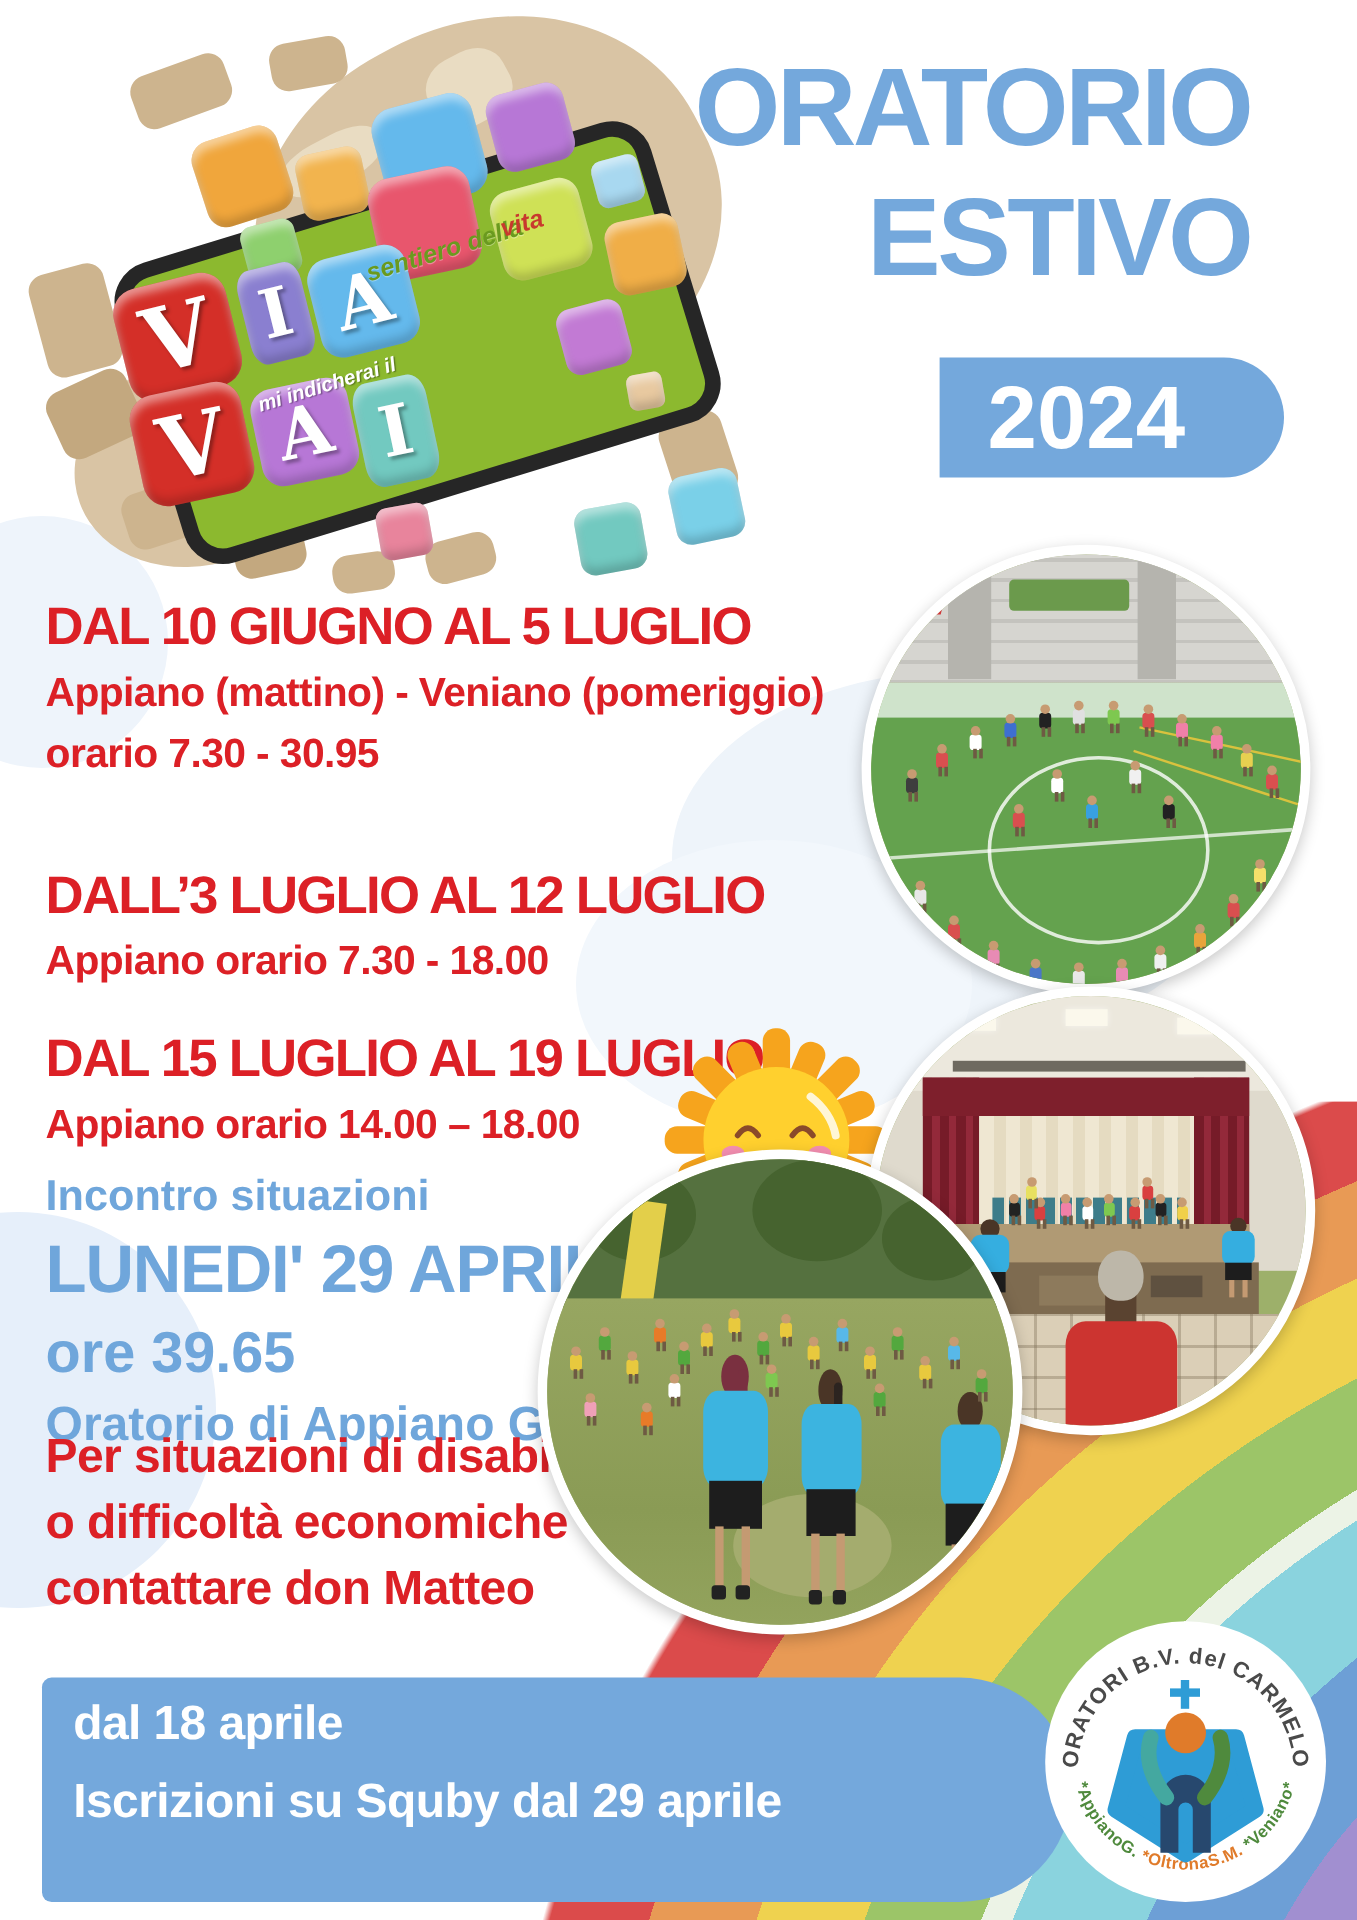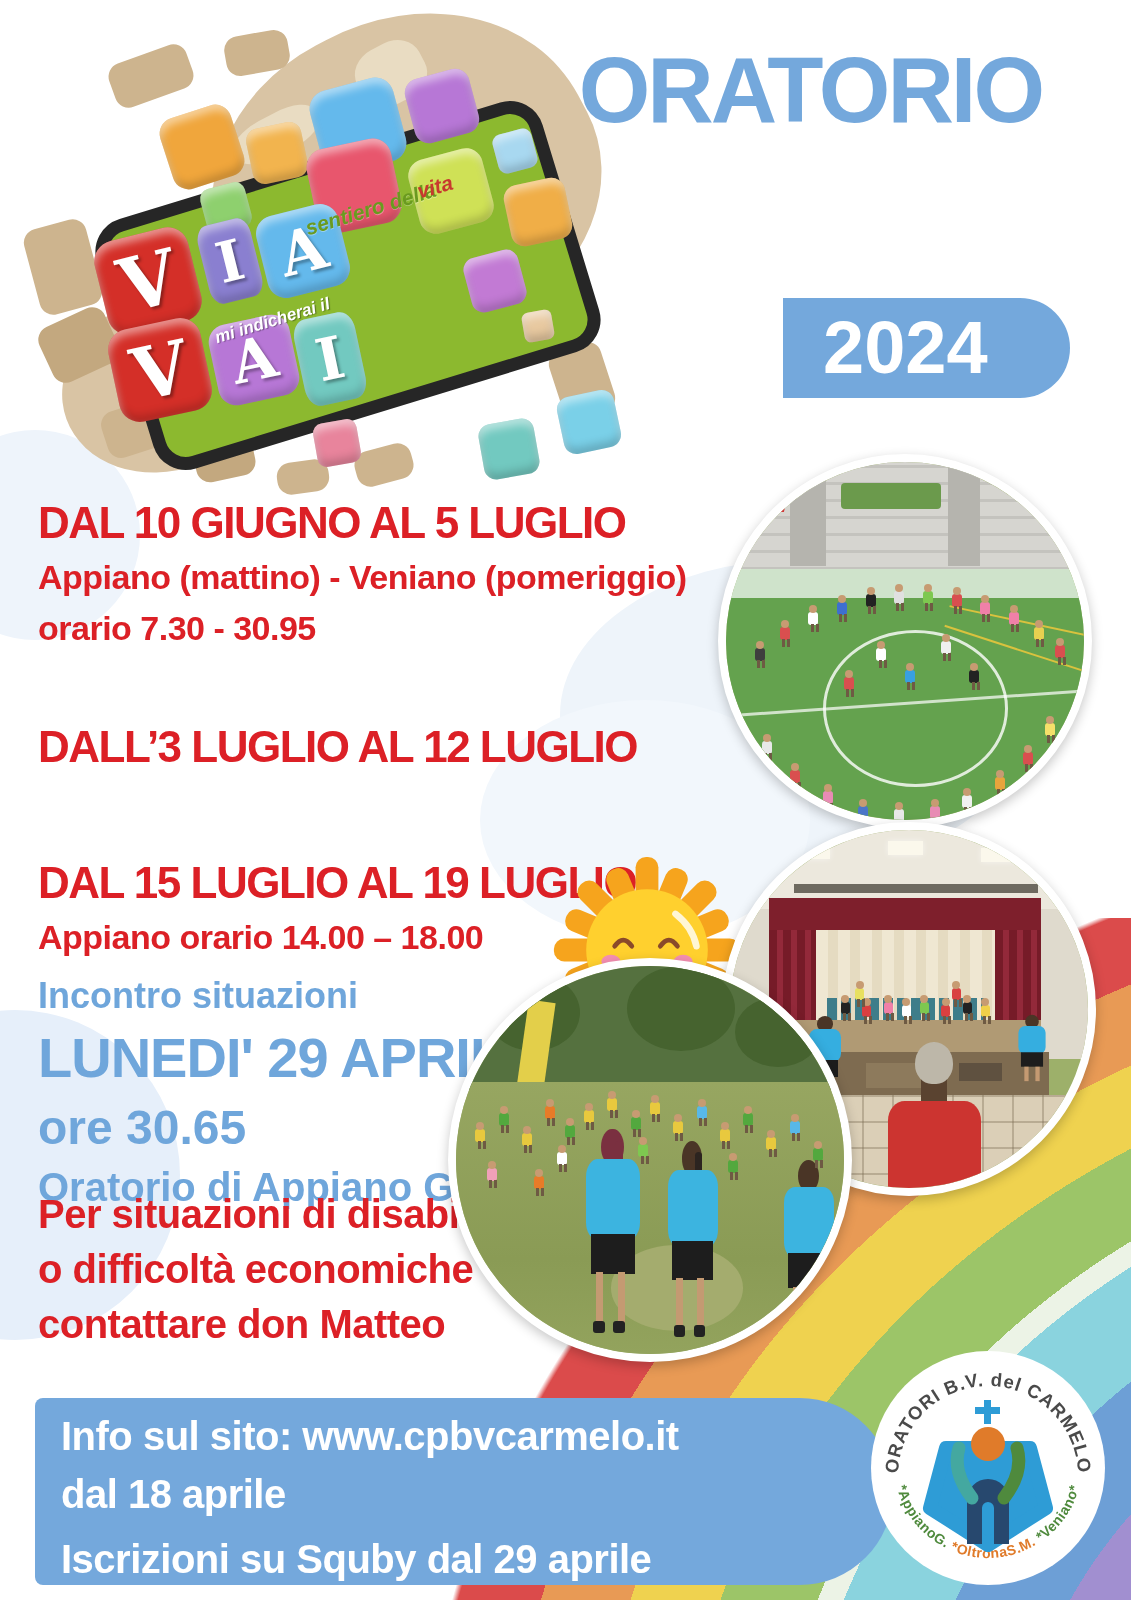--- a/index.html
+++ b/index.html
@@ -211,42 +211,44 @@
       <span>I</span>
     </div>
 
   <div class="script" style="left:198px;top:296px;transform:rotate(-17deg);color:#fff;font-size:17px;text-shadow:1px 1px 1px rgba(0,0,0,.35);">mi indicherai il</div>
   <div class="script" style="left:288px;top:182px;transform:rotate(-17deg);color:#6a9a1f;font-size:21px;text-shadow:0 1px 0 #fff5;">sentiero della</div>
   <div class="script" style="left:402px;top:160px;transform:rotate(-15deg);color:#c8392e;font-size:21px;">vita</div>
 </div>
 
 <div class="abs title">
   <div class="t1">ORATORIO</div>
+  <div class="t2">ESTIVO</div>
 </div>
 <div class="abs year-pill">2024</div>
 
 <div class="abs txt red" style="top:498px;">
   <p class="sched-h">DAL 10 GIUGNO AL 5 LUGLIO</p>
   <p class="sched-l">Appiano (mattino) - Veniano (pomeriggio)</p>
   <p class="sched-l">orario 7.30 - 30.95</p>
 </div>
 
 <div class="abs txt red" style="top:722px;">
   <p class="sched-h">DALL’3 LUGLIO AL 12 LUGLIO</p>
+  <p class="sched-l">Appiano orario 7.30 - 18.00</p>
 </div>
 
 <div class="abs txt red" style="top:858px;">
   <p class="sched-h">DAL 15 LUGLIO AL 19 LUGLIO</p>
   <p class="sched-l">Appiano orario 14.00 – 18.00</p>
 </div>
 
 <div class="abs txt blue" style="top:975px;">
   <p class="meet-i">Incontro situazioni</p>
   <p class="meet-d">LUNEDI' 29 APRILE</p>
-  <p class="meet-t">ore 30.65</p>
+  <p class="meet-t">ore 39.65</p>
   <p class="meet-p">Oratorio di Appiano Gentile</p>
 </div>
 
 <div class="abs txt red" style="top:1192px;">
   <p class="asst">Per situazioni di disabilità</p>
   <p class="asst"> o difficoltà economiche</p>
   <p class="asst">contattare don Matteo</p>
 </div>
 
 <div class="abs sun">
@@ -415,21 +417,20 @@
   <div class="leader" style="left:84%;top:50%;width:14%;height:46%;">
     <div class="head"></div>
       <div class="torso"></div>
       <div class="shorts"></div>
     <div class="legL"></div>
       <div class="legR"></div>
   </div>
 </div>
 
 <div class="abs info-box">
-  <p>Info sul sito: www.cpbvcarmelo.it</p>
   <p>dal 18 aprile</p>
   <p class="last">Iscrizioni su Squby dal 29 aprile</p>
 </div>
 
 <div class="abs badge">
   <svg viewBox="0 0 240 240" width="240" height="240">
     <circle cx="120" cy="120" r="117" fill="#fff"></circle>
     <defs>
       <path id="arcTop" d="M 30,128 A 90,90 0 0 1 210,128" fill="none"></path>
       <path id="arcBottom" d="M 26,116 A 94,94 0 0 0 214,116" fill="none"></path>

